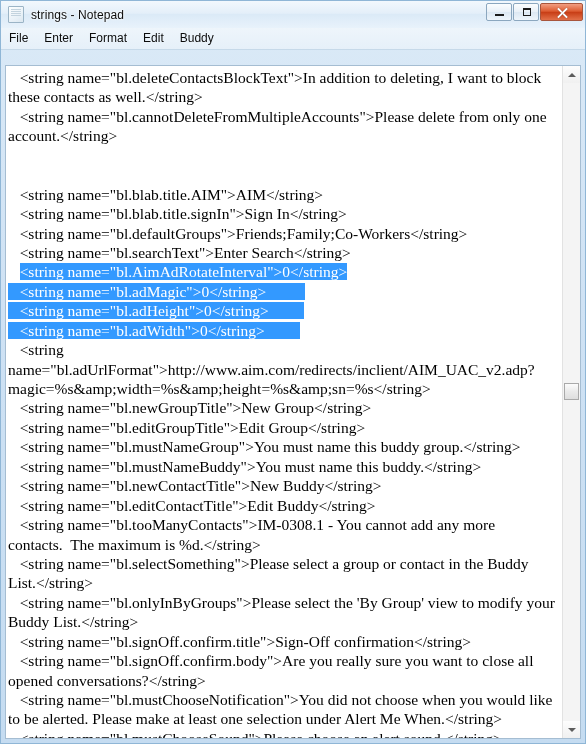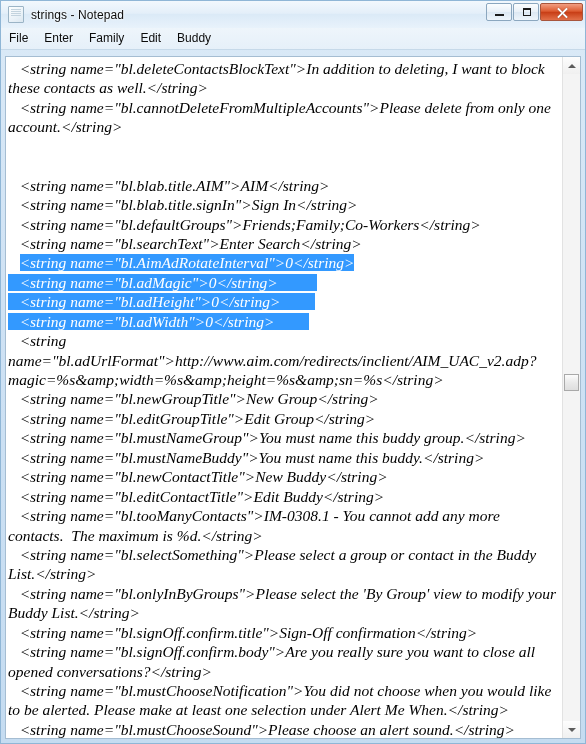--- a/index.html
+++ b/index.html
@@ -94,28 +94,27 @@
   }
   .menu-item{
     font-size:12px;color:#0b0b0b;
     padding:2px 8px 3px 8px;
     cursor:default;white-space:nowrap;
   }
 
   
   .client{
     flex:1 1 auto;
-    margin:6px 4px 4px 4px;
+    margin:15px 4px 4px 4px;
     border:1px solid #a5bdd2;
     background:#ffffff;
     display:flex;
     position:relative;
     overflow:hidden;
     box-sizing:border-box;
-    font-style:italic;
   }
   .editor{
     flex:1 1 auto;
     position:relative;
     overflow:hidden;
     background:#fff;
     padding:2px 0 0 0;
   }
   .textflow{
     font-family:"Liberation Serif","DejaVu Serif",serif;
@@ -181,21 +180,21 @@
       <div class="wbtn close">
         <span class="x1"></span>
         <span class="x2"></span>
       </div>
     </div>
   </div>
 
   <div class="menubar">
     <div class="menu-item">File</div>
     <div class="menu-item">Enter</div>
-    <div class="menu-item">Family</div>
+    <div class="menu-item">Format</div>
     <div class="menu-item">Edit</div>
     <div class="menu-item">Buddy</div>
   </div>
 
   <div class="client">
     <div class="editor">
       <div class="textflow" id="textflow"><div class="ln"><span>   &lt;string name="bl.deleteContactsBlockText"&gt;In addition to deleting, I want to block</span></div><div class="ln"><span>these contacts as well.&lt;/string&gt;</span></div><div class="ln"><span>   &lt;string name="bl.cannotDeleteFromMultipleAccounts"&gt;Please delete from only one</span></div><div class="ln"><span>account.&lt;/string&gt;</span></div><div class="ln"><span></span></div><div class="ln"><span></span></div><div class="ln"><span>   &lt;string name="bl.blab.title.AIM"&gt;AIM&lt;/string&gt;</span></div><div class="ln"><span>   &lt;string name="bl.blab.title.signIn"&gt;Sign In&lt;/string&gt;</span></div><div class="ln"><span>   &lt;string name="bl.defaultGroups"&gt;Friends;Family;Co-Workers&lt;/string&gt;</span></div><div class="ln"><span>   &lt;string name="bl.searchText"&gt;Enter Search&lt;/string&gt;</span></div><div class="ln"><span>   </span><span class="sel">&lt;string name="bl.AimAdRotateInterval"&gt;0&lt;/string&gt;</span></div><div class="ln"><span class="sel">   &lt;string name="bl.adMagic"&gt;0&lt;/string&gt;</span><span class="selpad">          </span></div><div class="ln"><span class="sel">   &lt;string name="bl.adHeight"&gt;0&lt;/string&gt;</span><span class="selpad">         </span></div><div class="ln"><span class="sel">   &lt;string name="bl.adWidth"&gt;0&lt;/string&gt;</span><span class="selpad">         </span></div><div class="ln"><span>   &lt;string</span></div><div class="ln"><span>name="bl.adUrlFormat"&gt;http://www.aim.com/redirects/inclient/AIM_UAC_v2.adp?</span></div><div class="ln"><span>magic=%s&amp;amp;width=%s&amp;amp;height=%s&amp;amp;sn=%s&lt;/string&gt;</span></div><div class="ln"><span>   &lt;string name="bl.newGroupTitle"&gt;New Group&lt;/string&gt;</span></div><div class="ln"><span>   &lt;string name="bl.editGroupTitle"&gt;Edit Group&lt;/string&gt;</span></div><div class="ln"><span>   &lt;string name="bl.mustNameGroup"&gt;You must name this buddy group.&lt;/string&gt;</span></div><div class="ln"><span>   &lt;string name="bl.mustNameBuddy"&gt;You must name this buddy.&lt;/string&gt;</span></div><div class="ln"><span>   &lt;string name="bl.newContactTitle"&gt;New Buddy&lt;/string&gt;</span></div><div class="ln"><span>   &lt;string name="bl.editContactTitle"&gt;Edit Buddy&lt;/string&gt;</span></div><div class="ln"><span>   &lt;string name="bl.tooManyContacts"&gt;IM-0308.1 - You cannot add any more</span></div><div class="ln"><span>contacts.  The maximum is %d.&lt;/string&gt;</span></div><div class="ln"><span>   &lt;string name="bl.selectSomething"&gt;Please select a group or contact in the Buddy</span></div><div class="ln"><span>List.&lt;/string&gt;</span></div><div class="ln"><span>   &lt;string name="bl.onlyInByGroups"&gt;Please select the 'By Group' view to modify your</span></div><div class="ln"><span>Buddy List.&lt;/string&gt;</span></div><div class="ln"><span>   &lt;string name="bl.signOff.confirm.title"&gt;Sign-Off confirmation&lt;/string&gt;</span></div><div class="ln"><span>   &lt;string name="bl.signOff.confirm.body"&gt;Are you really sure you want to close all</span></div><div class="ln"><span>opened conversations?&lt;/string&gt;</span></div><div class="ln"><span>   &lt;string name="bl.mustChooseNotification"&gt;You did not choose when you would like</span></div><div class="ln"><span>to be alerted. Please make at least one selection under Alert Me When.&lt;/string&gt;</span></div><div class="ln"><span>   &lt;string name="bl.mustChooseSound"&gt;Please choose an alert sound.&lt;/string&gt;</span></div><div class="ln"><span>   &lt;string name="bl.mustChooseNotificationMethod"&gt;Please choose at least one</span></div></div>
     </div>
 
     <div class="vscroll">

